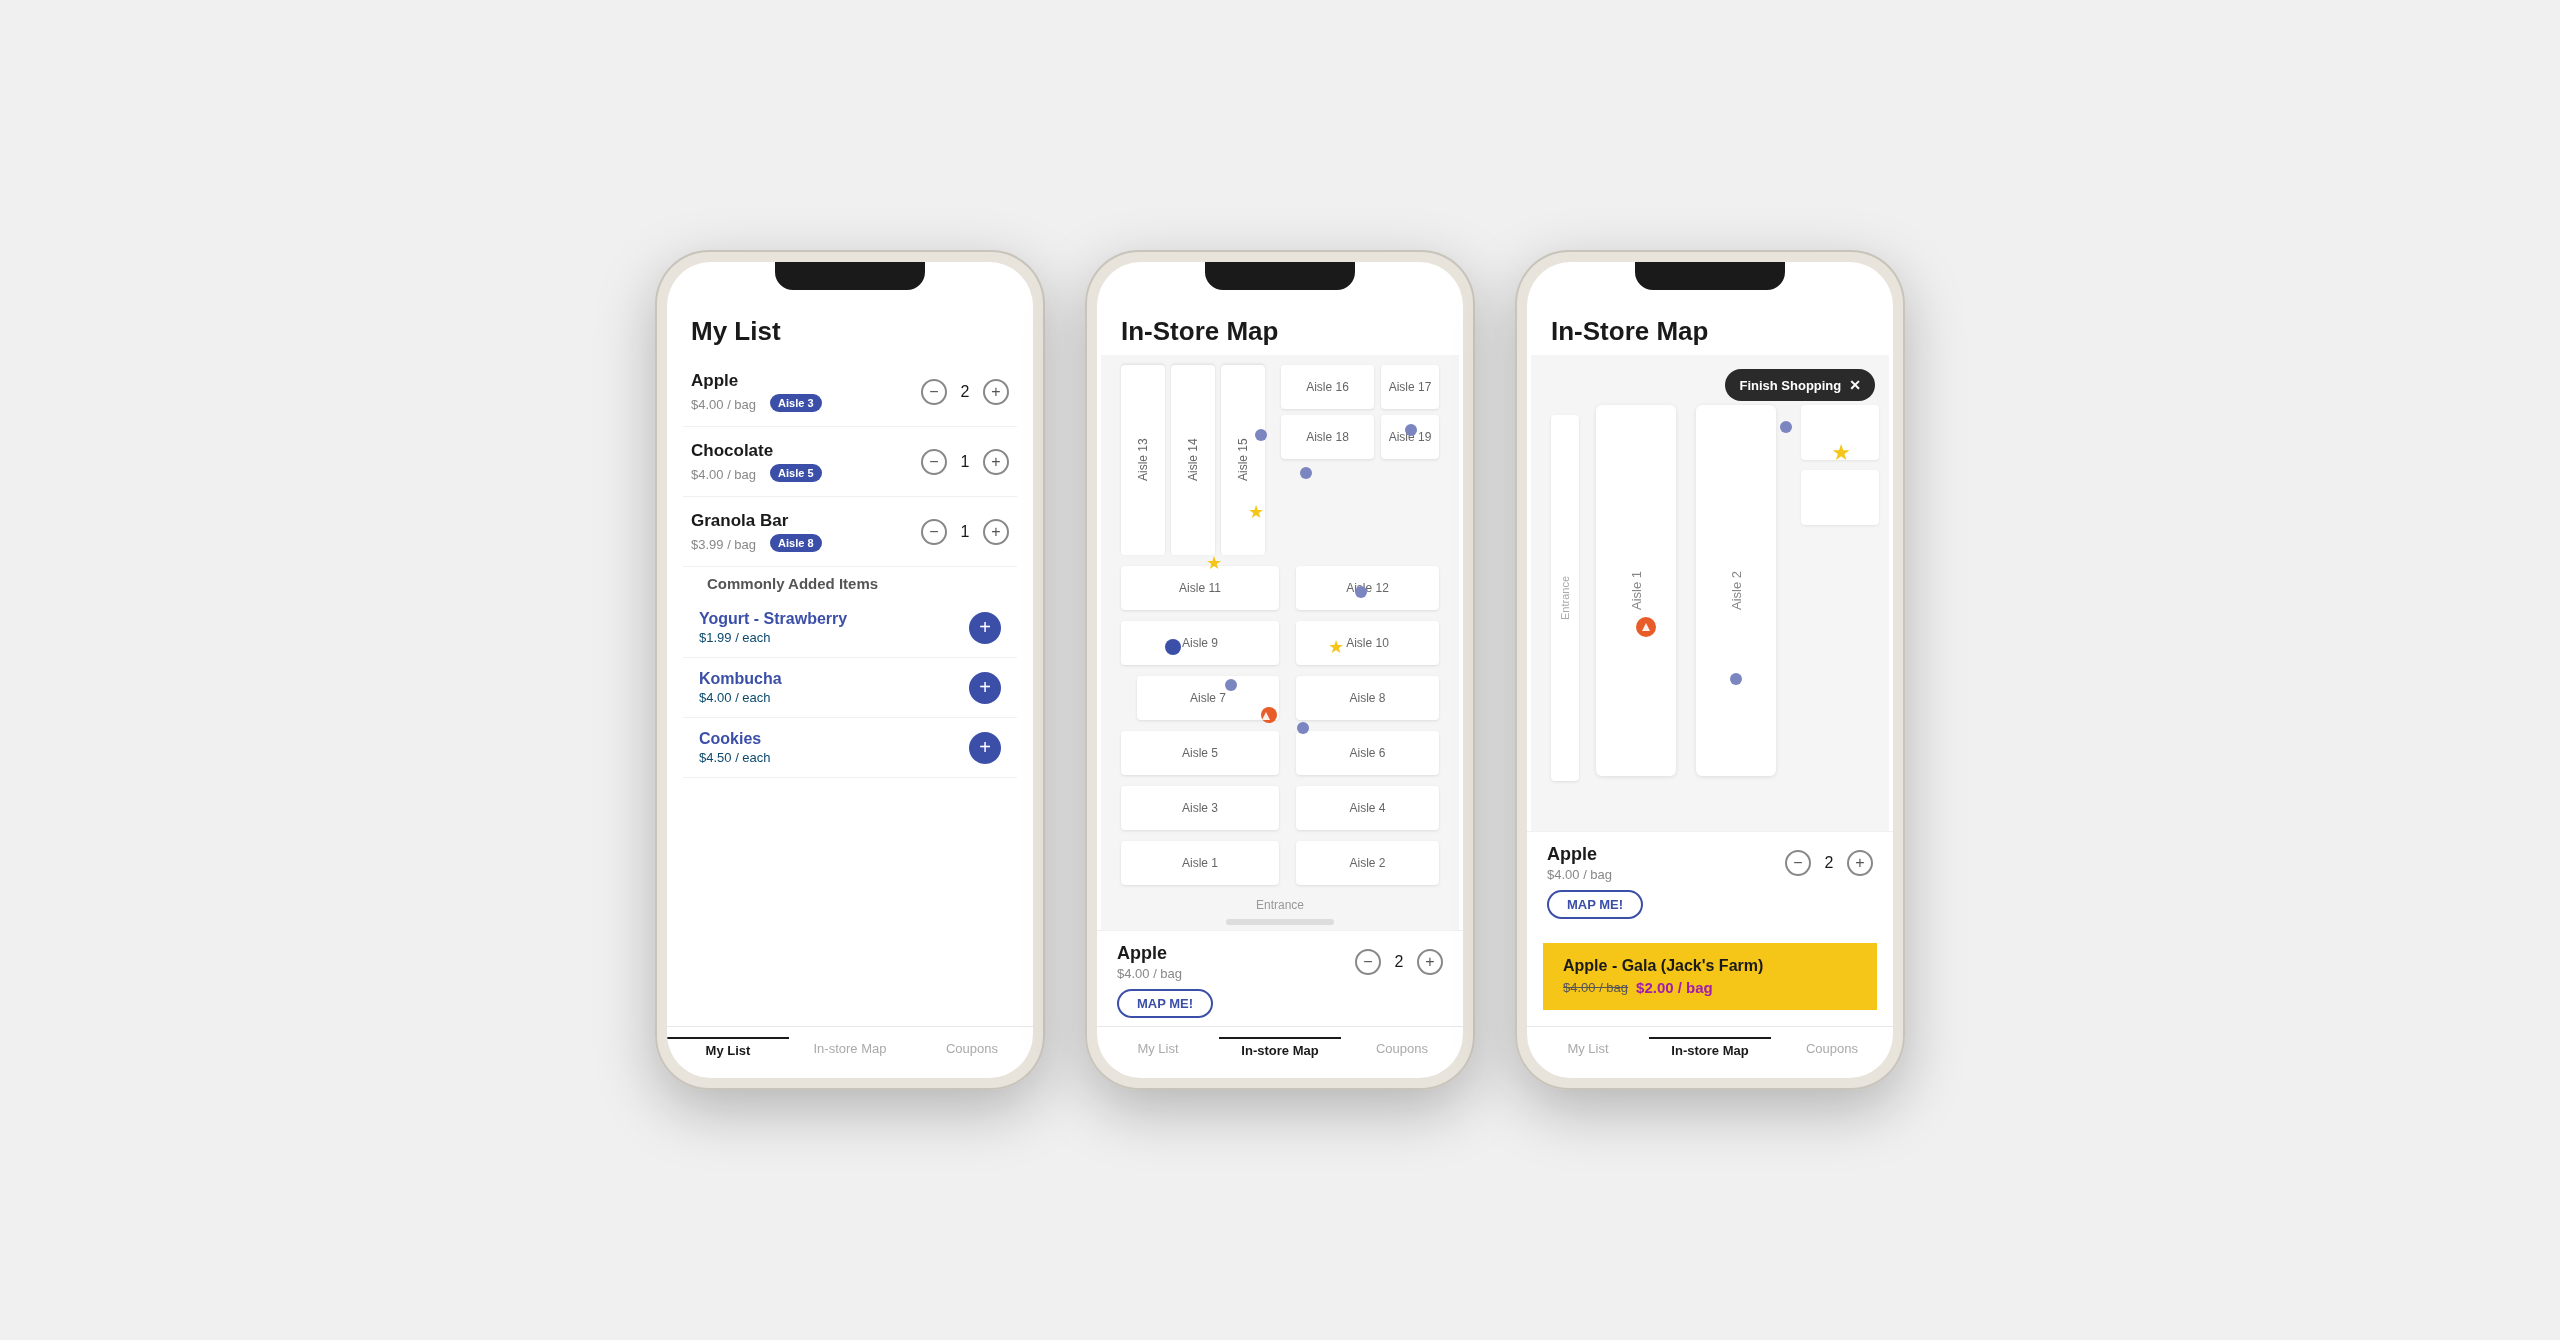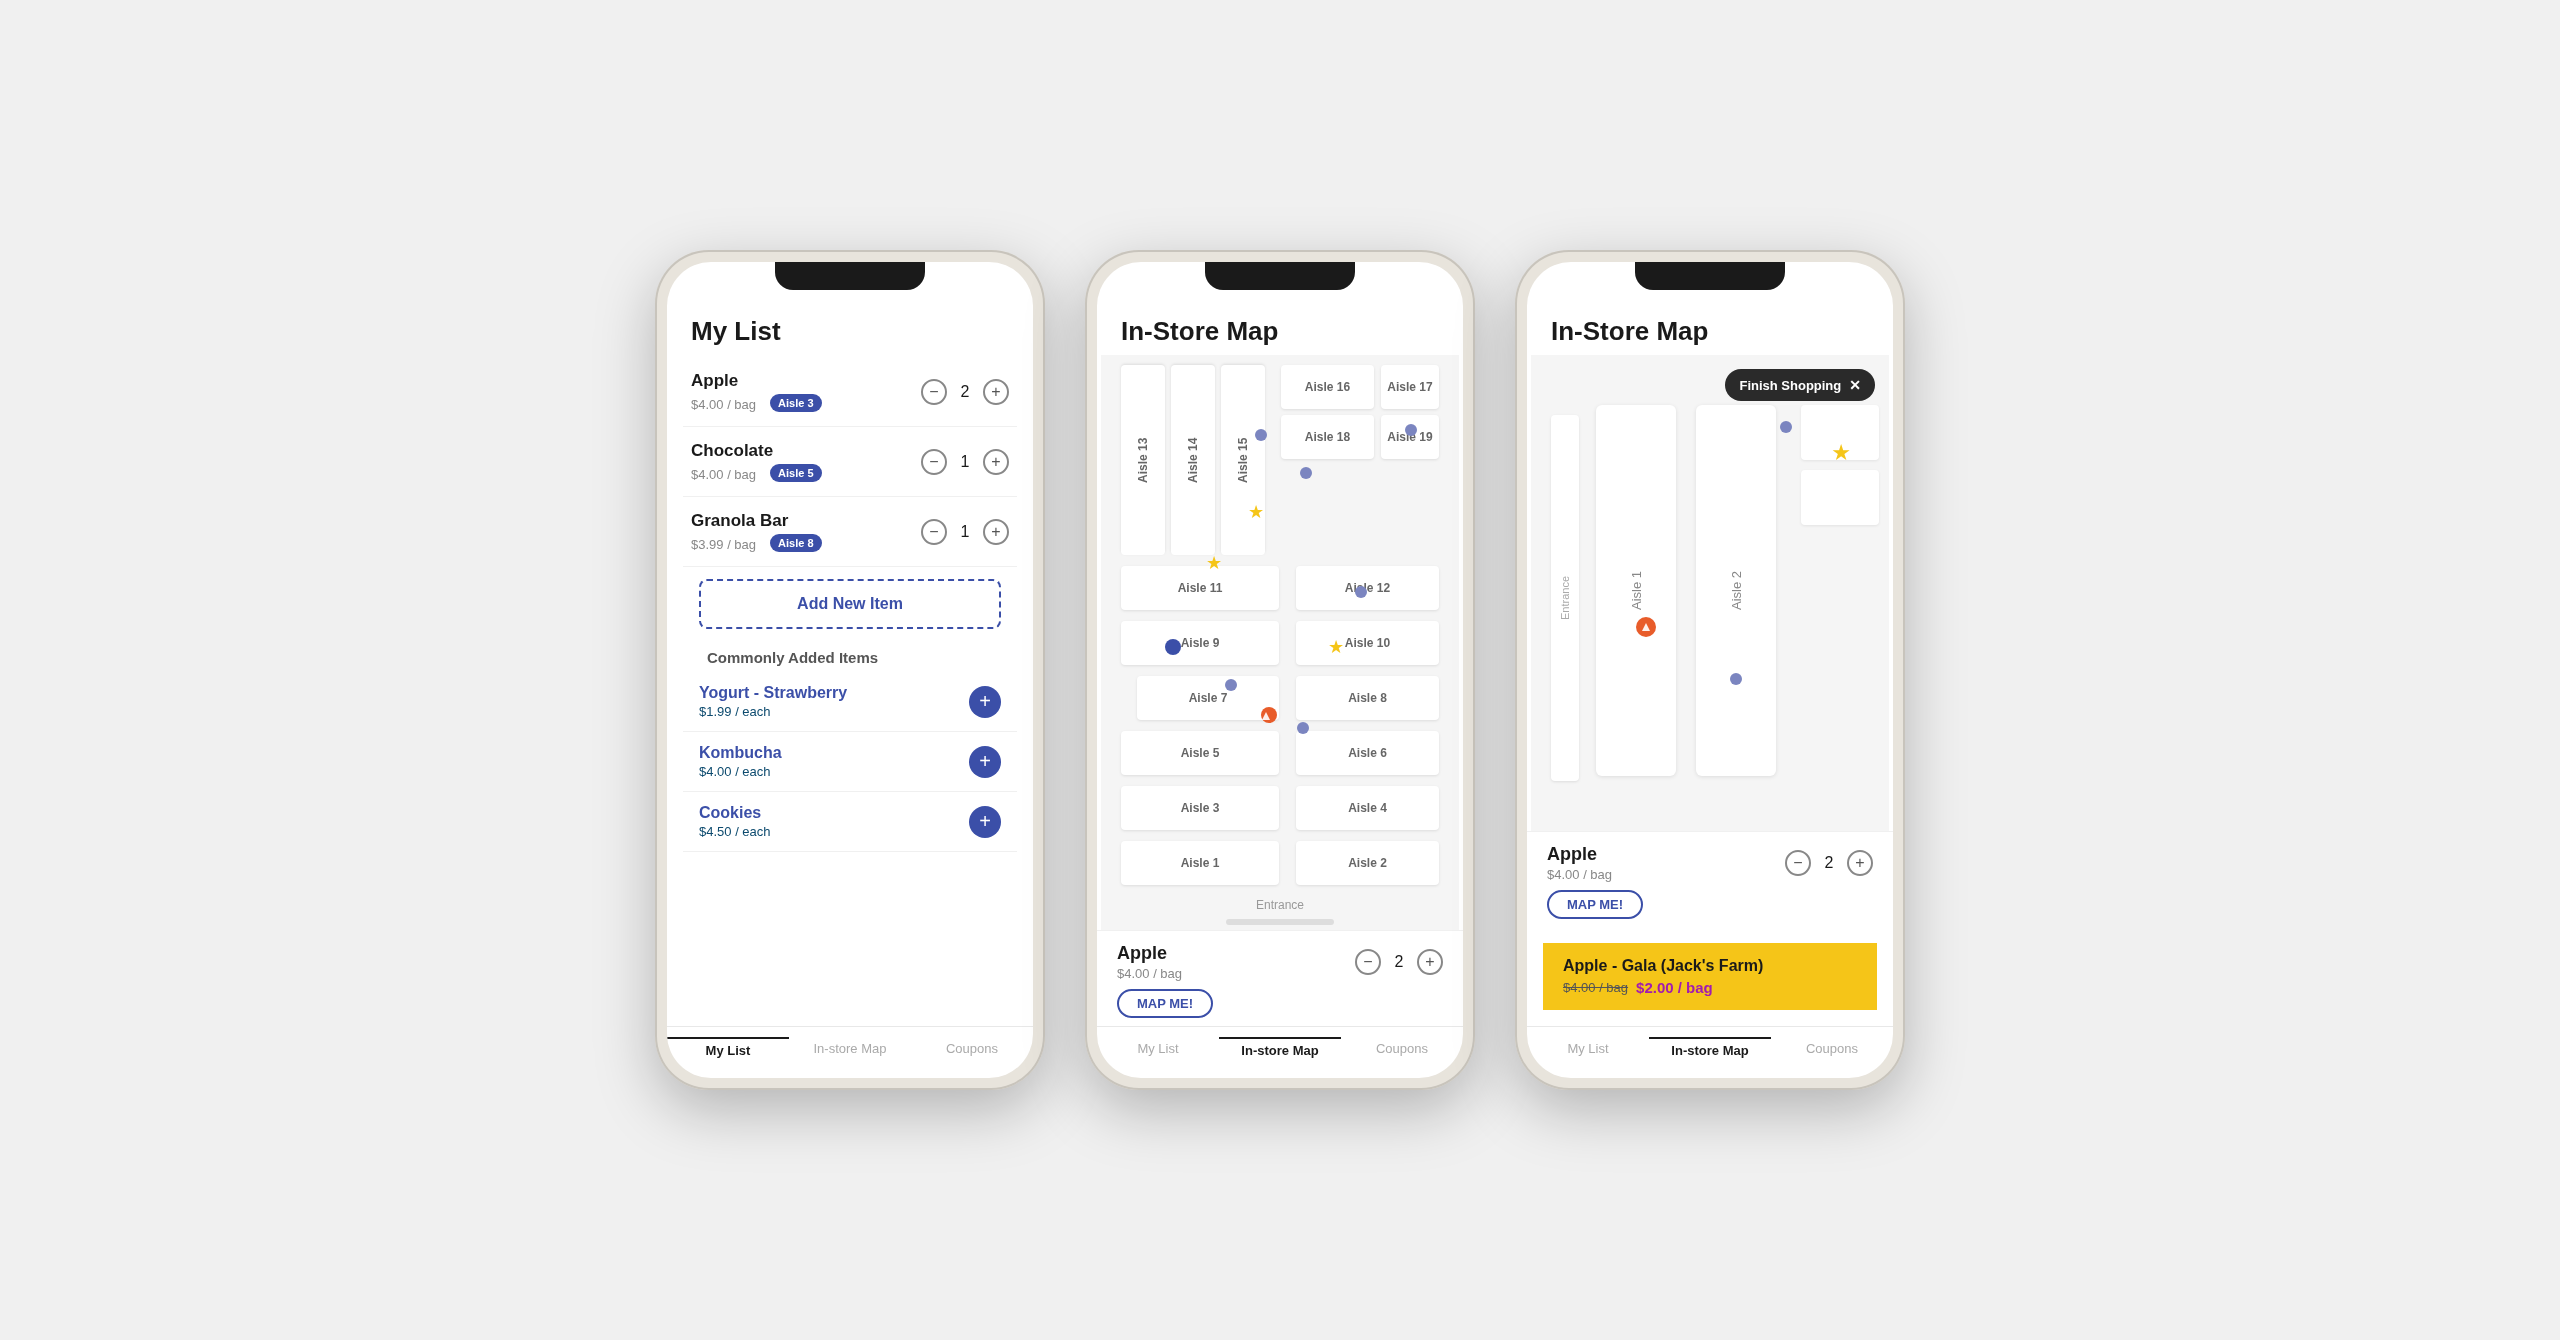--- a/index.html
+++ b/index.html
@@ -201,21 +201,21 @@
       margin: 0 4px;
     }
     .aisle-block {
       position: absolute;
       background: #fff;
       border-radius: 4px;
       display: flex;
       align-items: center;
       justify-content: center;
       font-size: 12px;
-      font-weight: 700;
+      font-weight: 400;
       color: #666;
       box-shadow: 0 1px 3px rgba(0,0,0,0.1);
     }
     .entrance-label {
       position: absolute;
       bottom: 15px;
       left: 50%;
       transform: translateX(-50%);
       font-size: 12px;
       color: #999;
@@ -405,21 +405,20 @@
               <span class="aisle-badge">Aisle 8</span>
             </div>
           </div>
           <div class="qty-control">
             <button class="qty-btn">−</button>
             <span class="qty-num">1</span>
             <button class="qty-btn">+</button>
           </div>
         </div>
 
-        <div class="add-new-item-btn">Add New Item</div>
 
         <div class="commonly-added">Commonly Added Items</div>
 
         <div class="common-item">
           <div class="common-item-info">
             <div class="common-item-name">Yogurt - Strawberry</div>
             <div class="common-item-price">$1.99 / each</div>
           </div>
           <button class="add-circle-btn">+</button>
         </div>

